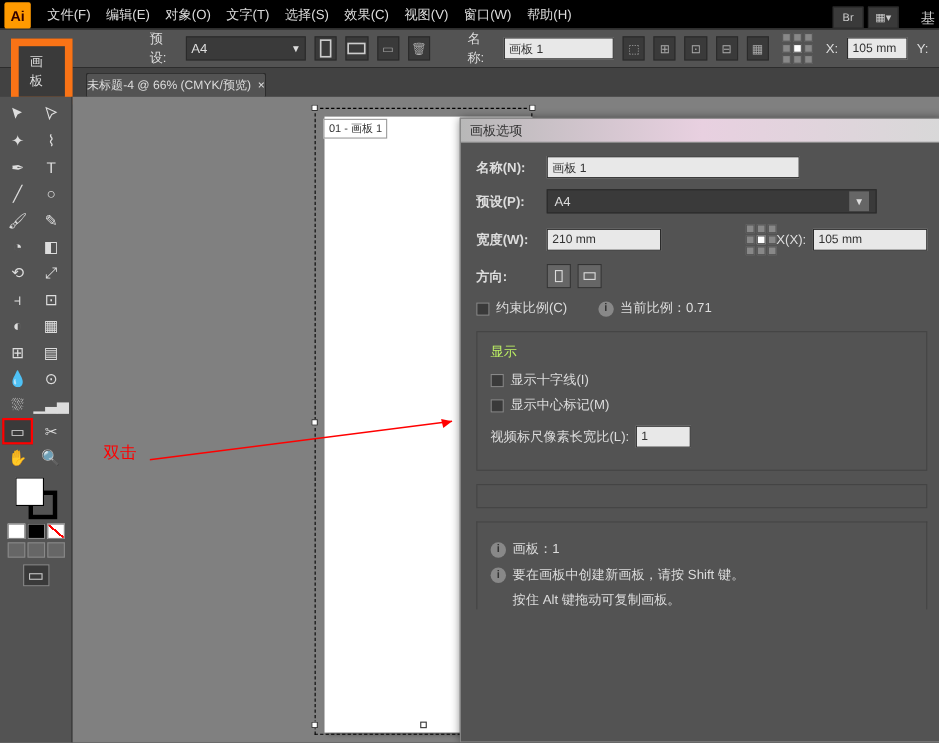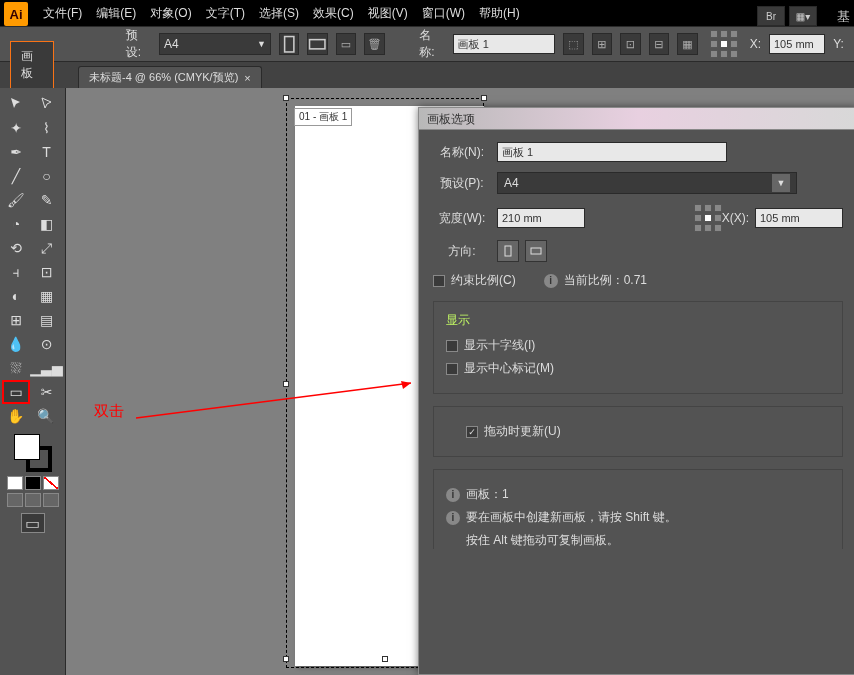--- a/index.html
+++ b/index.html
@@ -9,31 +9,31 @@
 .menubar { background: #000000; height: 26px; display: flex; align-items: flex-end; padding: 0 4px; font-size: 12px; color: #ddd; }
 .app-icon { width: 24px; height: 24px; background: #ff9a00; color: #330000; font-weight: bold; display: flex; align-items: center; justify-content: center; font-size: 13px; margin-right: 8px; border-radius: 2px; }
 .menu-item { padding: 0 7px; cursor: pointer; height: 26px; display: flex; align-items: center; }
 .menu-spacer { flex: 1; }
 .menu-right { display: flex; gap: 4px; align-items: center; }
 .menu-btn { width: 28px; height: 20px; background: #3a3a3a; border: 1px solid #2a2a2a; display: flex; align-items: center; justify-content: center; color: #ccc; font-size: 10px; }
 .menu-text-r { color: #ccc; margin-left: 20px; font-size: 13px; }
 
 
 .controlbar { background: #535353; height: 36px; border-top: 1px solid #2a2a2a; border-bottom: 1px solid #2a2a2a; display: flex; align-items: center; padding: 0 10px; font-size: 12px; color: #ddd; gap: 8px; }
-.cb-label-box { background: #3a3a3a; padding: 6px 10px; border: 1px solid #f97316; color: #ddd; margin-top: 42px;}
+.cb-label-box { background: #3a3a3a; padding: 6px 10px; border: 7px solid #f97316; color: #ddd; margin-top: 42px;}
 .cb-text { color: #ddd; }
 .cb-select { background: #3a3a3a; border: 1px solid #2a2a2a; color: #ddd; height: 22px; width: 120px; padding: 0 4px; display: flex; align-items: center; justify-content: space-between; }
 .cb-select .arrow { font-size: 9px; }
 .cb-iconbtn { width: 22px; height: 22px; background: #3a3a3a; border: 1px solid #2a2a2a; display: flex; align-items: center; justify-content: center; color: #aaa; font-size: 11px; }
 .cb-input { background: #e8e8e8; border: 1px solid #2a2a2a; color: #333; height: 20px; width: 110px; padding: 0 4px; font-size: 11px; display: flex; align-items: center;}
 .cb-input.small { width: 60px; }
 
 
 .tabbar { background: #424242; height: 26px; display: flex; align-items: flex-end; padding-left: 78px; }
-.tab { background: #535353; color: #ddd; font-size: 11px; padding: 4px 10px; border-radius: 3px 3px 0 0; display: flex; align-items: center; gap: 6px; border: 1px solid #2a2a2a; border-bottom: none; height: 22px;}
+.tab { background: #535353; color: #ddd; font-size: 11px; padding: 4px 0; border-radius: 3px 3px 0 0; display: flex; align-items: center; gap: 6px; border: 1px solid #2a2a2a; border-bottom: none; height: 22px;}
 .tab .close { font-size: 11px; cursor: pointer; }
 
 
 .main { position: absolute; top: 88px; left: 0; right: 0; bottom: 0; display: flex; }
 
 
 .toolbar { width: 66px; background: #535353; border-right: 1px solid #2a2a2a; padding: 4px 2px; }
 .tool-grid { display: grid; grid-template-columns: 1fr 1fr; gap: 0px; }
 .tool { width: 28px; height: 24px; display: flex; align-items: center; justify-content: center; color: #ddd; font-size: 14px; cursor: pointer; border: 1px solid transparent; position: relative;}
 .tool.selected { border: 2px solid #ff0000; background: #3a3a3a; }
@@ -56,24 +56,24 @@
 .artboard-label { position: absolute; left: 228px; top: 20px; background: #fff; border: 1px solid #999; font-size: 10px; padding: 1px 4px; color:#333;}
 .handle { position: absolute; width: 6px; height: 6px; background: #fff; border: 1px solid #333;}
 .annotation-text { position: absolute; left: 28px; top: 314px; color: #ff0000; font-size: 15px; }
 .annotation-arrow { position: absolute; left: 70px; top: 290px; }
 
 
 .dialog { position: absolute; right: -4px; top: 107px; width: 440px; bottom:0; background: #535353; border: 1px solid #8a8a8a; box-shadow: 0 0 8px rgba(0,0,0,0.5); }
 .dlg-title { background: linear-gradient(to right, #b8b8b8, #e8d0e0, #d8d8d8); height: 22px; font-size: 12px; color: #333; padding: 3px 8px; border-bottom: 1px solid #888;}
 .dlg-body { padding: 12px 14px; color: #ddd; font-size: 12px; }
 .dlg-row { display: flex; align-items: center; margin-bottom: 10px; gap: 6px;}
-.dlg-label { min-width: 58px; text-align: center;}
+.dlg-label { min-width: 58px; text-align: left; font-weight: bold;}
 .dlg-input { background: #e8e8e8; border: 1px solid #2a2a2a; color: #333; height: 20px; padding: 0 4px; font-size: 11px; display:flex; align-items:center;}
 .dlg-input.w1 { width: 230px;}
-.dlg-input.w2 { width: 88px;}
+.dlg-input.w2 { width: 104px;}
 .dlg-select { background: #3a3a3a; border: 1px solid #2a2a2a; color: #ddd; height: 22px; width: 300px; padding: 0 6px; display:flex; align-items:center; justify-content: space-between;}
 .dlg-select .arr { background:#666; width:18px; height:18px; display:flex; align-items:center; justify-content:center; font-size:9px;}
 .dlg-cols { display:flex; margin-bottom:8px;}
 .dlg-col { display:flex; align-items:center; gap:6px;}
 .orient-btn { width: 22px; height: 22px; background: #666; border: 1px solid #333; display:flex; align-items:center; justify-content:center;}
 .orient-btn svg { width:12px; height:12px;}
 .dlg-check { display:flex; align-items:center; gap:6px; margin: 6px 0;}
 .checkbox { width:12px; height:12px; border:1px solid #888; background:#3a3a3a; display:flex; align-items:center; justify-content:center; font-size:9px; color:#ddd;}
 .checkbox.checked::after { content:'✓'; }
 .info-icon { width:14px; height:14px; border-radius:50%; background:#888; color:#333; display:inline-flex; align-items:center; justify-content:center; font-size:10px; font-weight:bold;}
@@ -293,27 +293,27 @@
     <div class="dlg-section">
       <div class="dlg-section-title">显示</div>
       <div class="dlg-check">
           <div class="checkbox"></div>
           <span>显示十字线(I)</span>
         </div>
       <div class="dlg-check">
           <div class="checkbox"></div>
           <span>显示中心标记(M)</span>
         </div>
+      <div class="dlg-row" style="margin-top:10px">
+        <span>视频标尺像素长宽比(L):</span>
+        <div class="dlg-input" style="width:50px">1</div>
+      </div>
     </div>
 
     <div class="dlg-section">
-      <div class="dlg-check" style="margin-left:20px">
-          <div class="checkbox checked"></div>
-          <span>拖动时更新(U)</span>
-        </div>
     </div>
 
     <div class="dlg-section" style="border-bottom:none; padding-bottom:0">
       <div class="dlg-check">
           <span class="info-icon">i</span>
           <span>画板：1</span>
         </div>
       <div class="dlg-check">
           <span class="info-icon">i</span>
           <span>要在画板中创建新画板，请按 Shift 键。</span>

